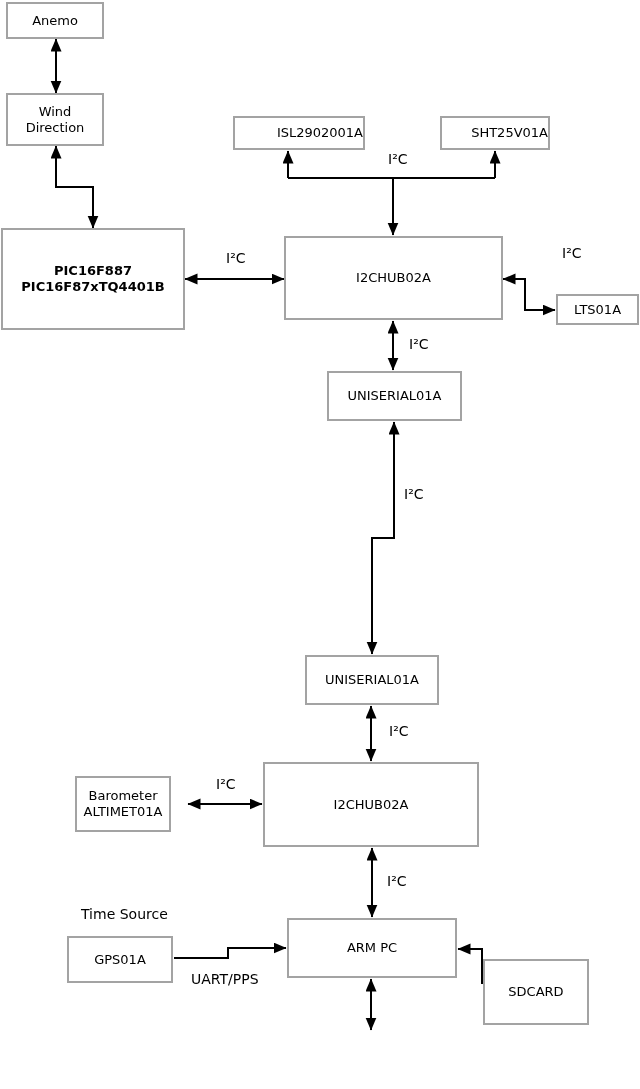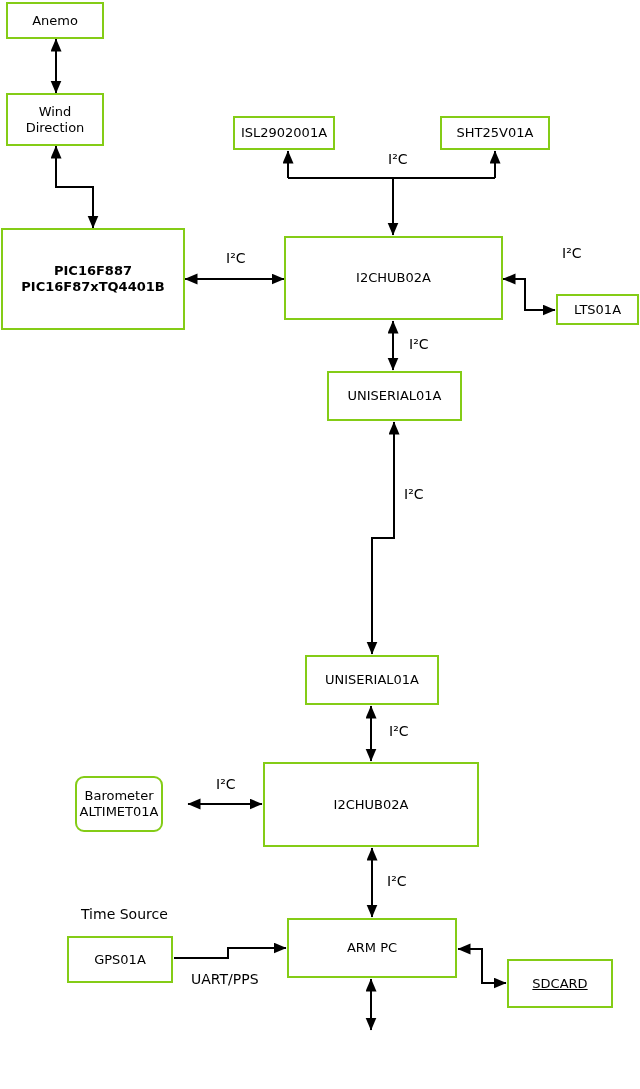--- a/index.html
+++ b/index.html
@@ -18,52 +18,52 @@
   }
   #edges {
     position: absolute;
     left: 0; top: 0;
     width: 640px;
     height: 1089px;
   }
   .node {
     position: absolute;
     box-sizing: border-box;
-    border: 2px solid #84cc16;
+    border: 2px solid #a3a3a3;
     background: #ffffff;
     display: flex;
     flex-direction: column;
     align-items: center;
     justify-content: center;
     text-align: center;
     font-size: 13px;
     line-height: 16px;
     white-space: nowrap;
   }
   .edge-label {
     position: absolute;
     font-size: 14px;
     line-height: 14px;
     white-space: nowrap;
   }
   
   .n-anemo   { left: 6px;   top: 2px;    width: 98px;  height: 37px; }
   .n-wind    { left: 6px;   top: 93px;   width: 98px;  height: 53px; }
   .n-pic     { left: 1px;   top: 228px;  width: 184px; height: 102px; font-weight: bold; }
-  .n-isl     { left: 233px; top: 116px;  width: 102px; height: 34px; }
-  .n-sht     { left: 440px; top: 116px;  width: 110px; height: 34px; }
+  .n-isl     { left: 233px; top: 116px;  width: 132px; height: 34px; align-items: flex-end; }
+  .n-sht     { left: 440px; top: 116px;  width: 110px; height: 34px; align-items: flex-end; }
   .n-hub1    { left: 284px; top: 236px;  width: 219px; height: 84px; }
   .n-lts     { left: 556px; top: 294px;  width: 83px;  height: 31px; }
   .n-uni1    { left: 327px; top: 371px;  width: 135px; height: 50px; }
   .n-uni2    { left: 305px; top: 655px;  width: 134px; height: 50px; }
   .n-hub2    { left: 263px; top: 762px;  width: 216px; height: 85px; }
-  .n-baro    { left: 75px;  top: 776px;  width: 88px; height: 56px; border-radius: 9px; }
+  .n-baro    { left: 75px;  top: 776px;  width: 96px; height: 56px; }
   .n-gps     { left: 67px;  top: 936px;  width: 106px; height: 47px; }
   .n-armpc   { left: 287px; top: 918px;  width: 170px; height: 60px; }
-  .n-sdcard  { left: 507px; top: 959px;  width: 106px; height: 49px; text-decoration: underline; }
+  .n-sdcard  { left: 483px; top: 959px;  width: 106px; height: 66px; }
   .n-usbeth  { left: 282px; top: 1031px; width: 176px; height: 57px; }
   
   .el-pic-hub1   { left: 226px; top: 251px; }
   .el-bus        { left: 388px; top: 152px; }
   .el-hub1-lts   { left: 562px; top: 246px; }
   .el-hub1-uni1  { left: 409px; top: 337px; }
   .el-long       { left: 404px; top: 487px; }
   .el-uni2-hub2  { left: 389px; top: 724px; }
   .el-baro-hub2  { left: 216px; top: 777px; }
   .el-hub2-armpc { left: 387px; top: 874px; }

